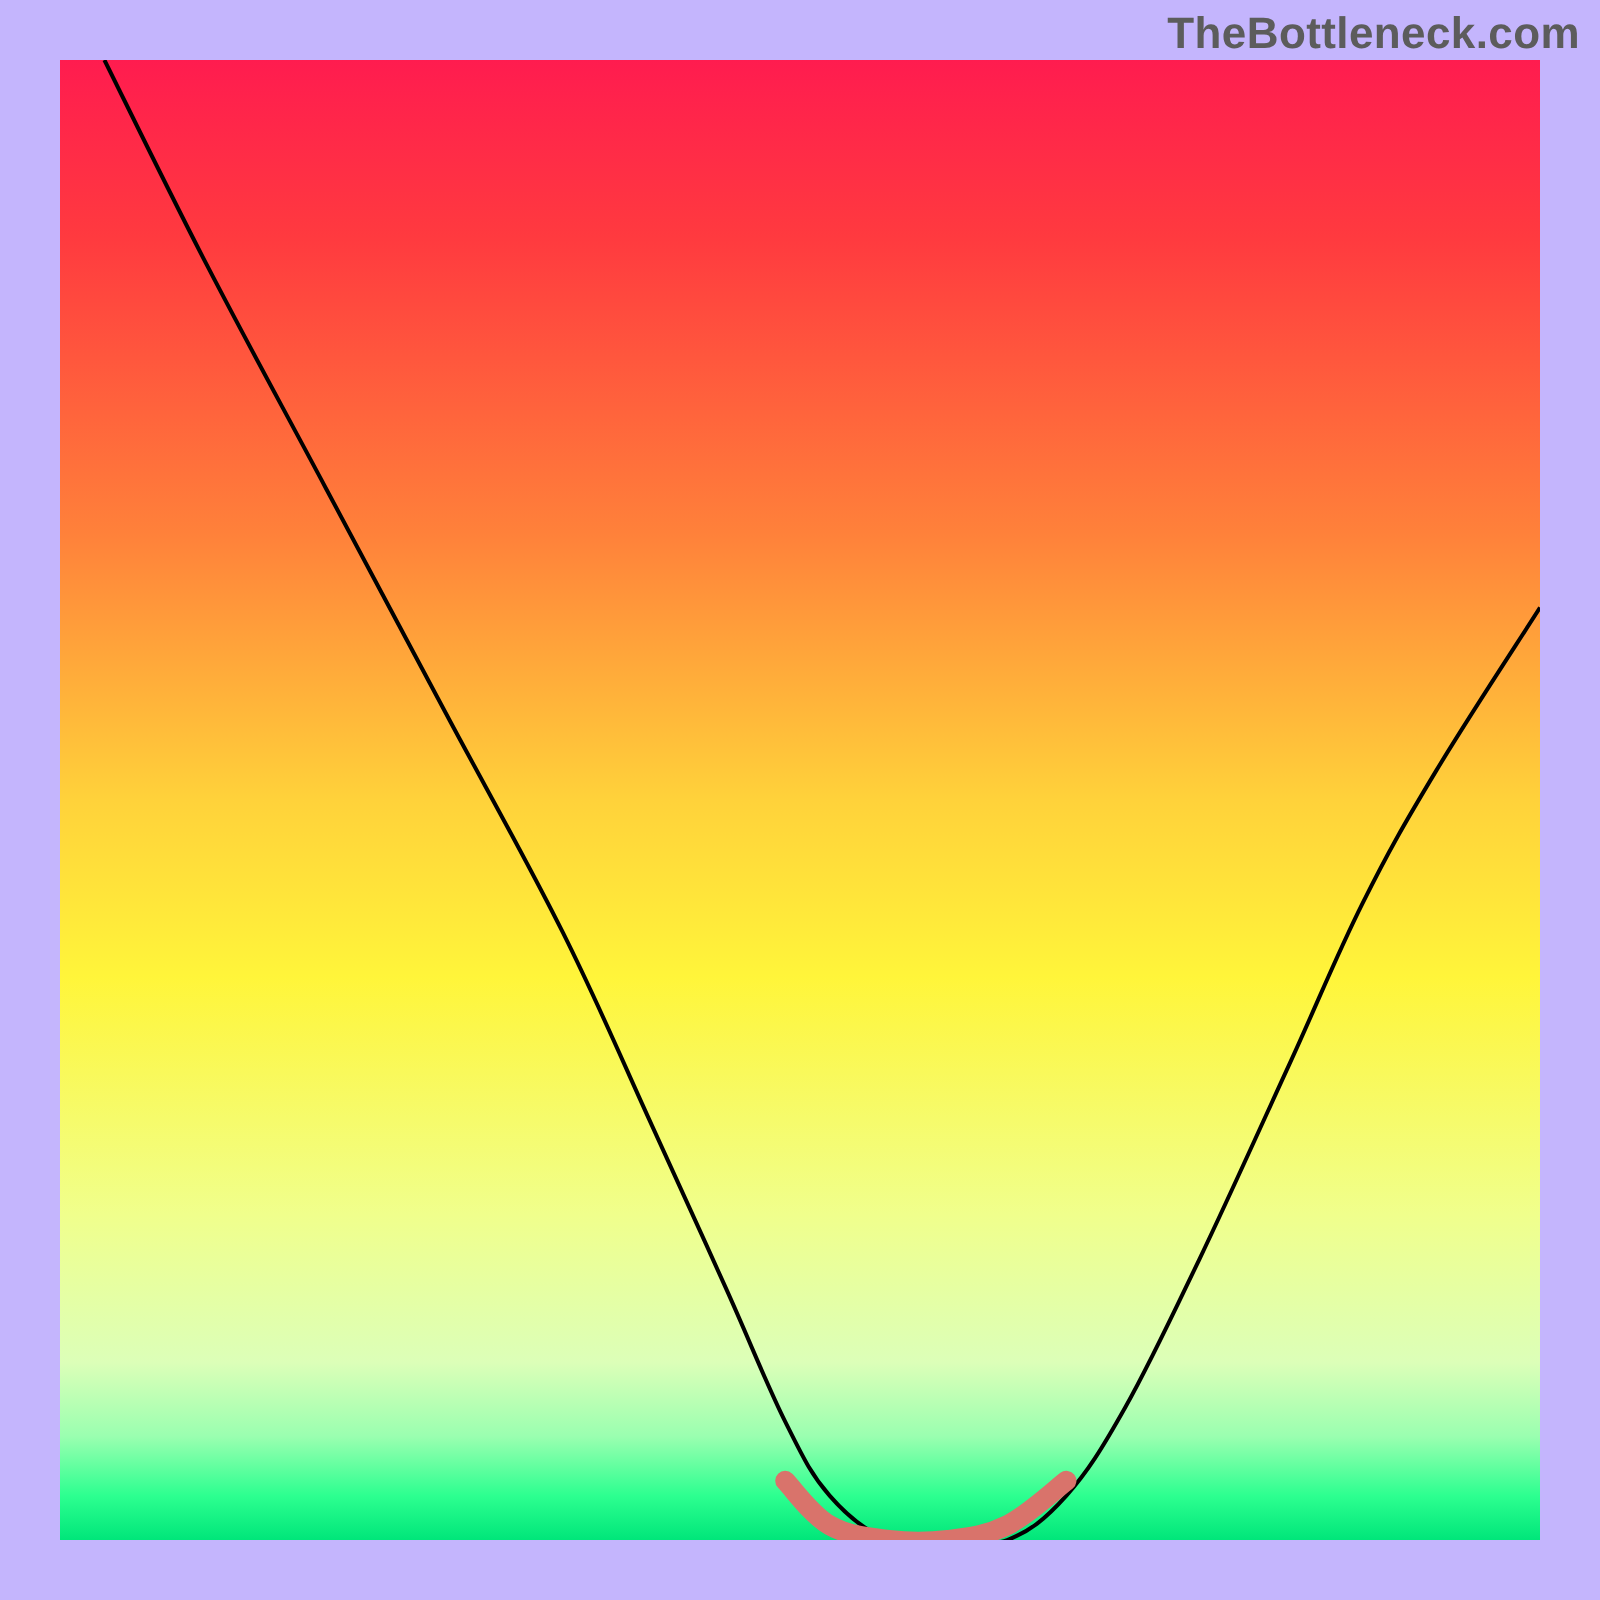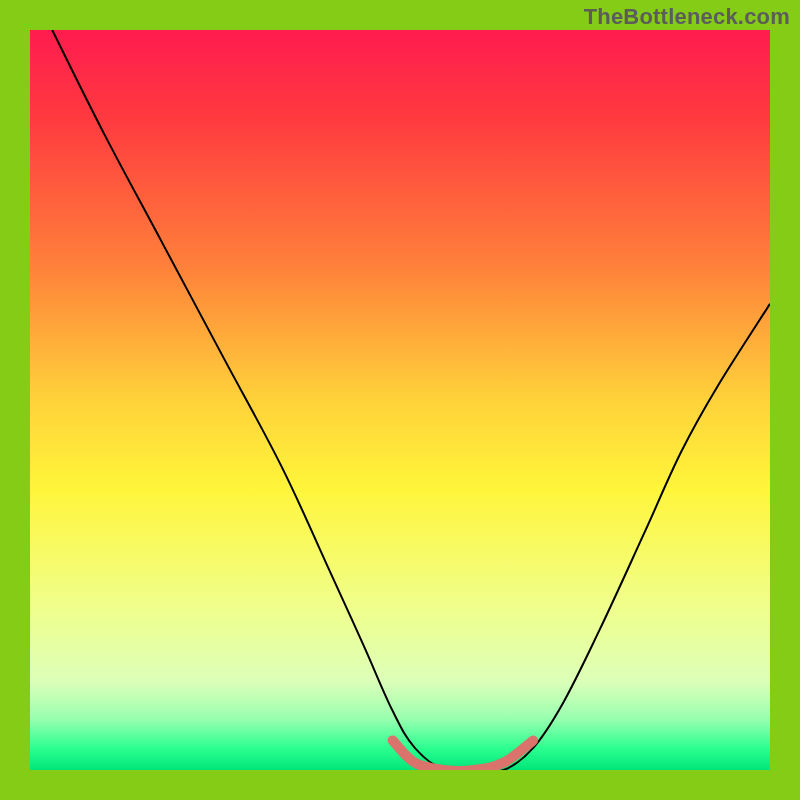--- a/index.html
+++ b/index.html
@@ -8,21 +8,21 @@
     width: 800px;
     height: 800px;
     overflow: hidden;
     background: #000;
     font-family: Arial, Helvetica, sans-serif;
   }
   .frame {
     position: relative;
     width: 800px;
     height: 800px;
-    background: #84cc16;
+    background: #c4b5fd;
     text-align: center;
   }
   .plot {
     position: absolute;
     left: 30px;
     top: 30px;
     width: 740px;
     height: 740px;
     overflow: hidden;
   }

